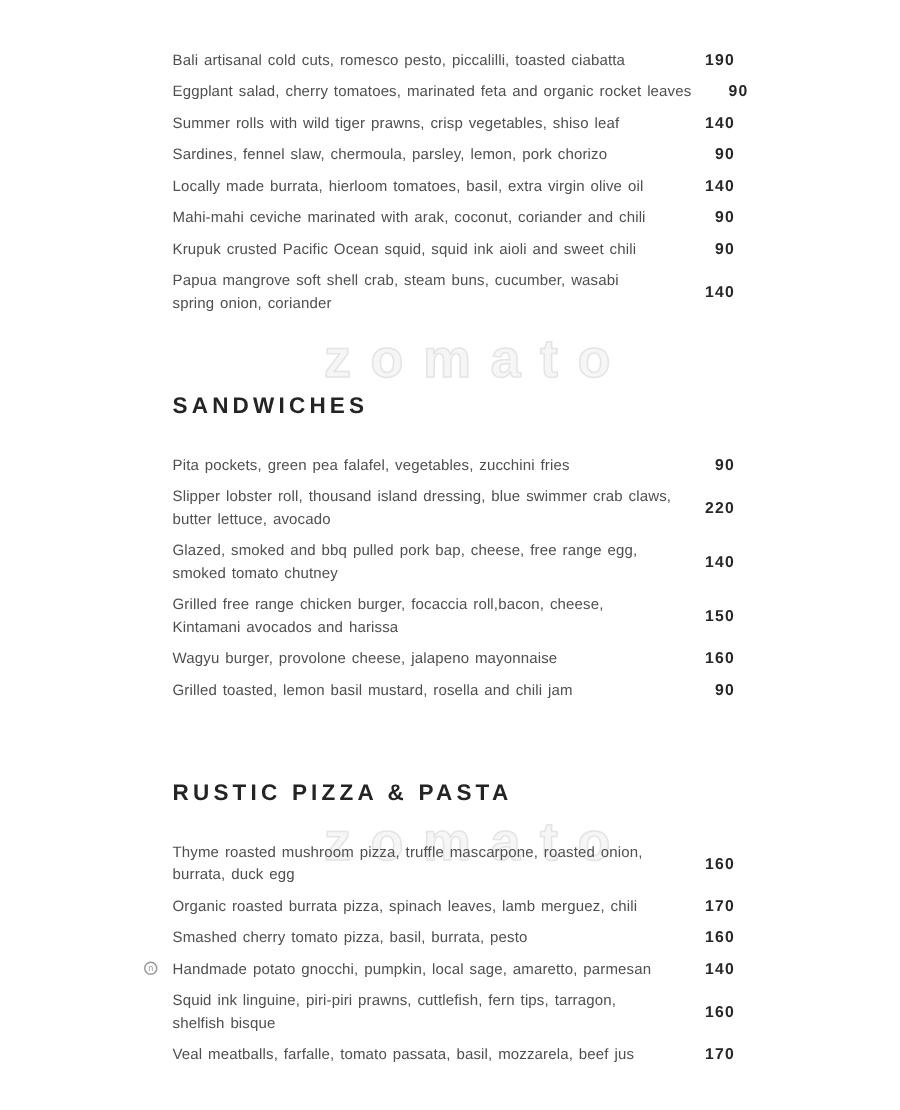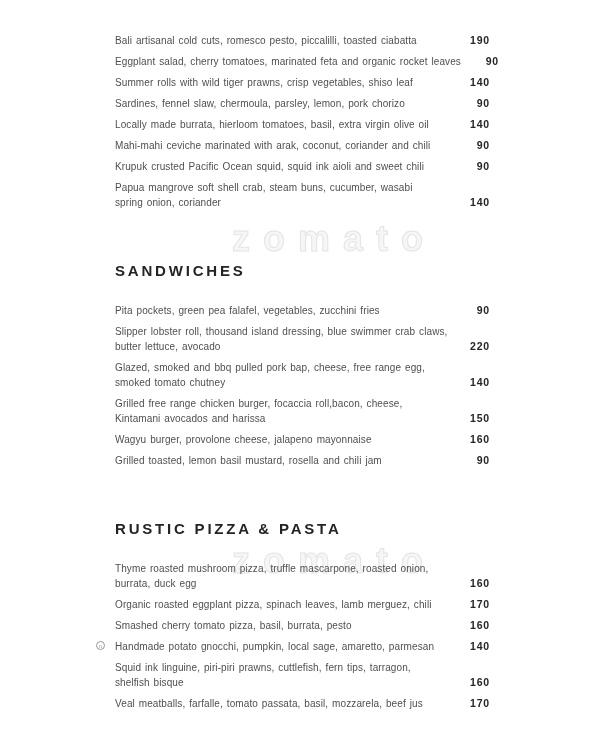--- a/index.html
+++ b/index.html
@@ -6,21 +6,21 @@
   .page {
     position: relative;
     width: 600px;
     height: 740px;
     background: #ffffff;
     overflow: hidden;
     font-family: "Liberation Sans", sans-serif;
   }
   .watermark {
     position: absolute;
-    left: 232px;
+    left: 216px;
     font-size: 36px;
     font-weight: bold;
     letter-spacing: 13px;
     color: rgba(0,0,0,0.035);
     -webkit-text-stroke: 1px #e4e4e4;
     pointer-events: none;
     z-index: 0;
     user-select: none;
   }
   .wm1 { top: 218px; }
@@ -35,21 +35,21 @@
     font-size: 15px;
     font-weight: bold;
     letter-spacing: 2.8px;
     color: #242424;
     margin: 0 0 24px 0;
     line-height: 17px;
   }
   .menu-item {
     position: relative;
     display: flex;
-    align-items: flex-end;
+    align-items: center;
     margin-bottom: 6px;
   }
   .item-desc {
     flex: 1;
     font-size: 10px;
     line-height: 15px;
     color: #4f4f4f;
     letter-spacing: 0.1px;
     word-spacing: 1px;
     white-space: pre;
@@ -159,21 +159,21 @@
       </section>
       <section class="menu-section">
         <h2 class="section-title">RUSTIC PIZZA &amp; PASTA</h2>
         <div>
           <div class="menu-item">
             <div class="item-desc">Thyme roasted mushroom pizza, truffle mascarpone, roasted onion,
 burrata, duck egg</div>
             <div class="item-price">160</div>
           </div>
           <div class="menu-item">
-            <div class="item-desc">Organic roasted eggplant pizza, spinach leaves, lamb merguez, chili</div>
+            <div class="item-desc">Organic roasted burrata pizza, spinach leaves, lamb merguez, chili</div>
             <div class="item-price">170</div>
           </div>
           <div class="menu-item">
             <div class="item-desc">Smashed cherry tomato pizza, basil, burrata, pesto</div>
             <div class="item-price">160</div>
           </div>
           <div class="menu-item">
             <span class="dietary">n</span>
             <div class="item-desc">Handmade potato gnocchi, pumpkin, local sage, amaretto, parmesan</div>
             <div class="item-price">140</div>

